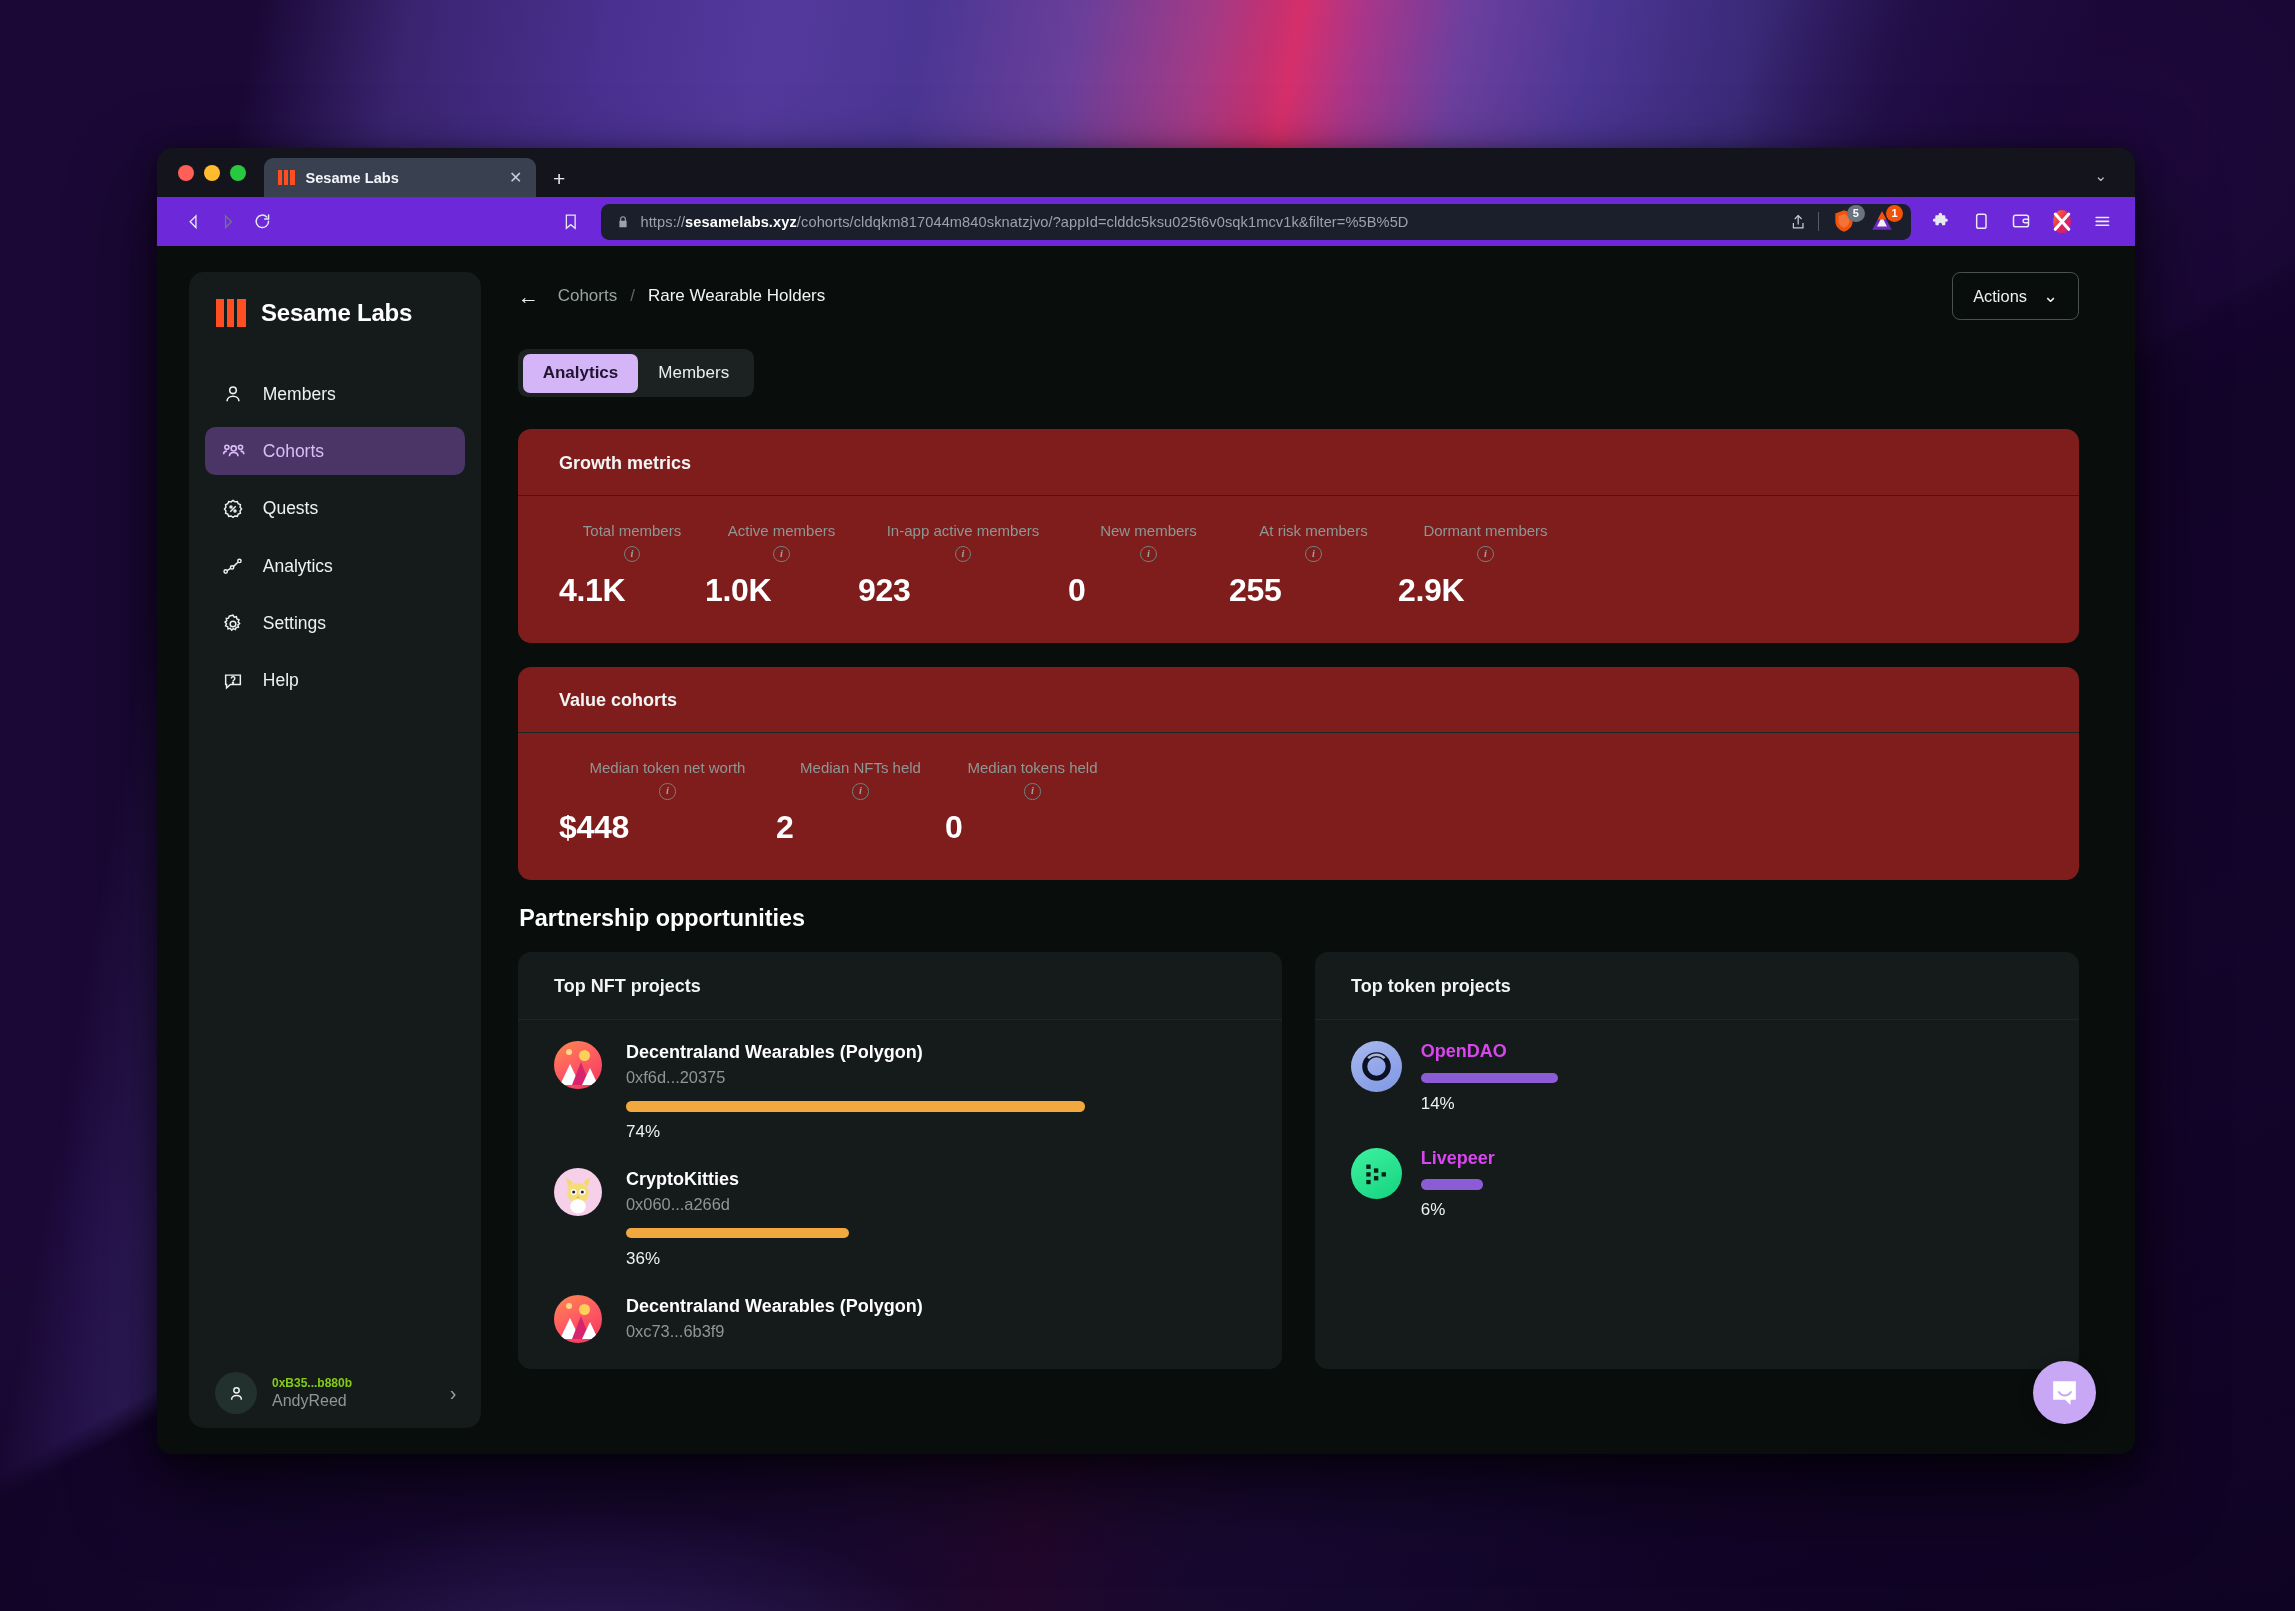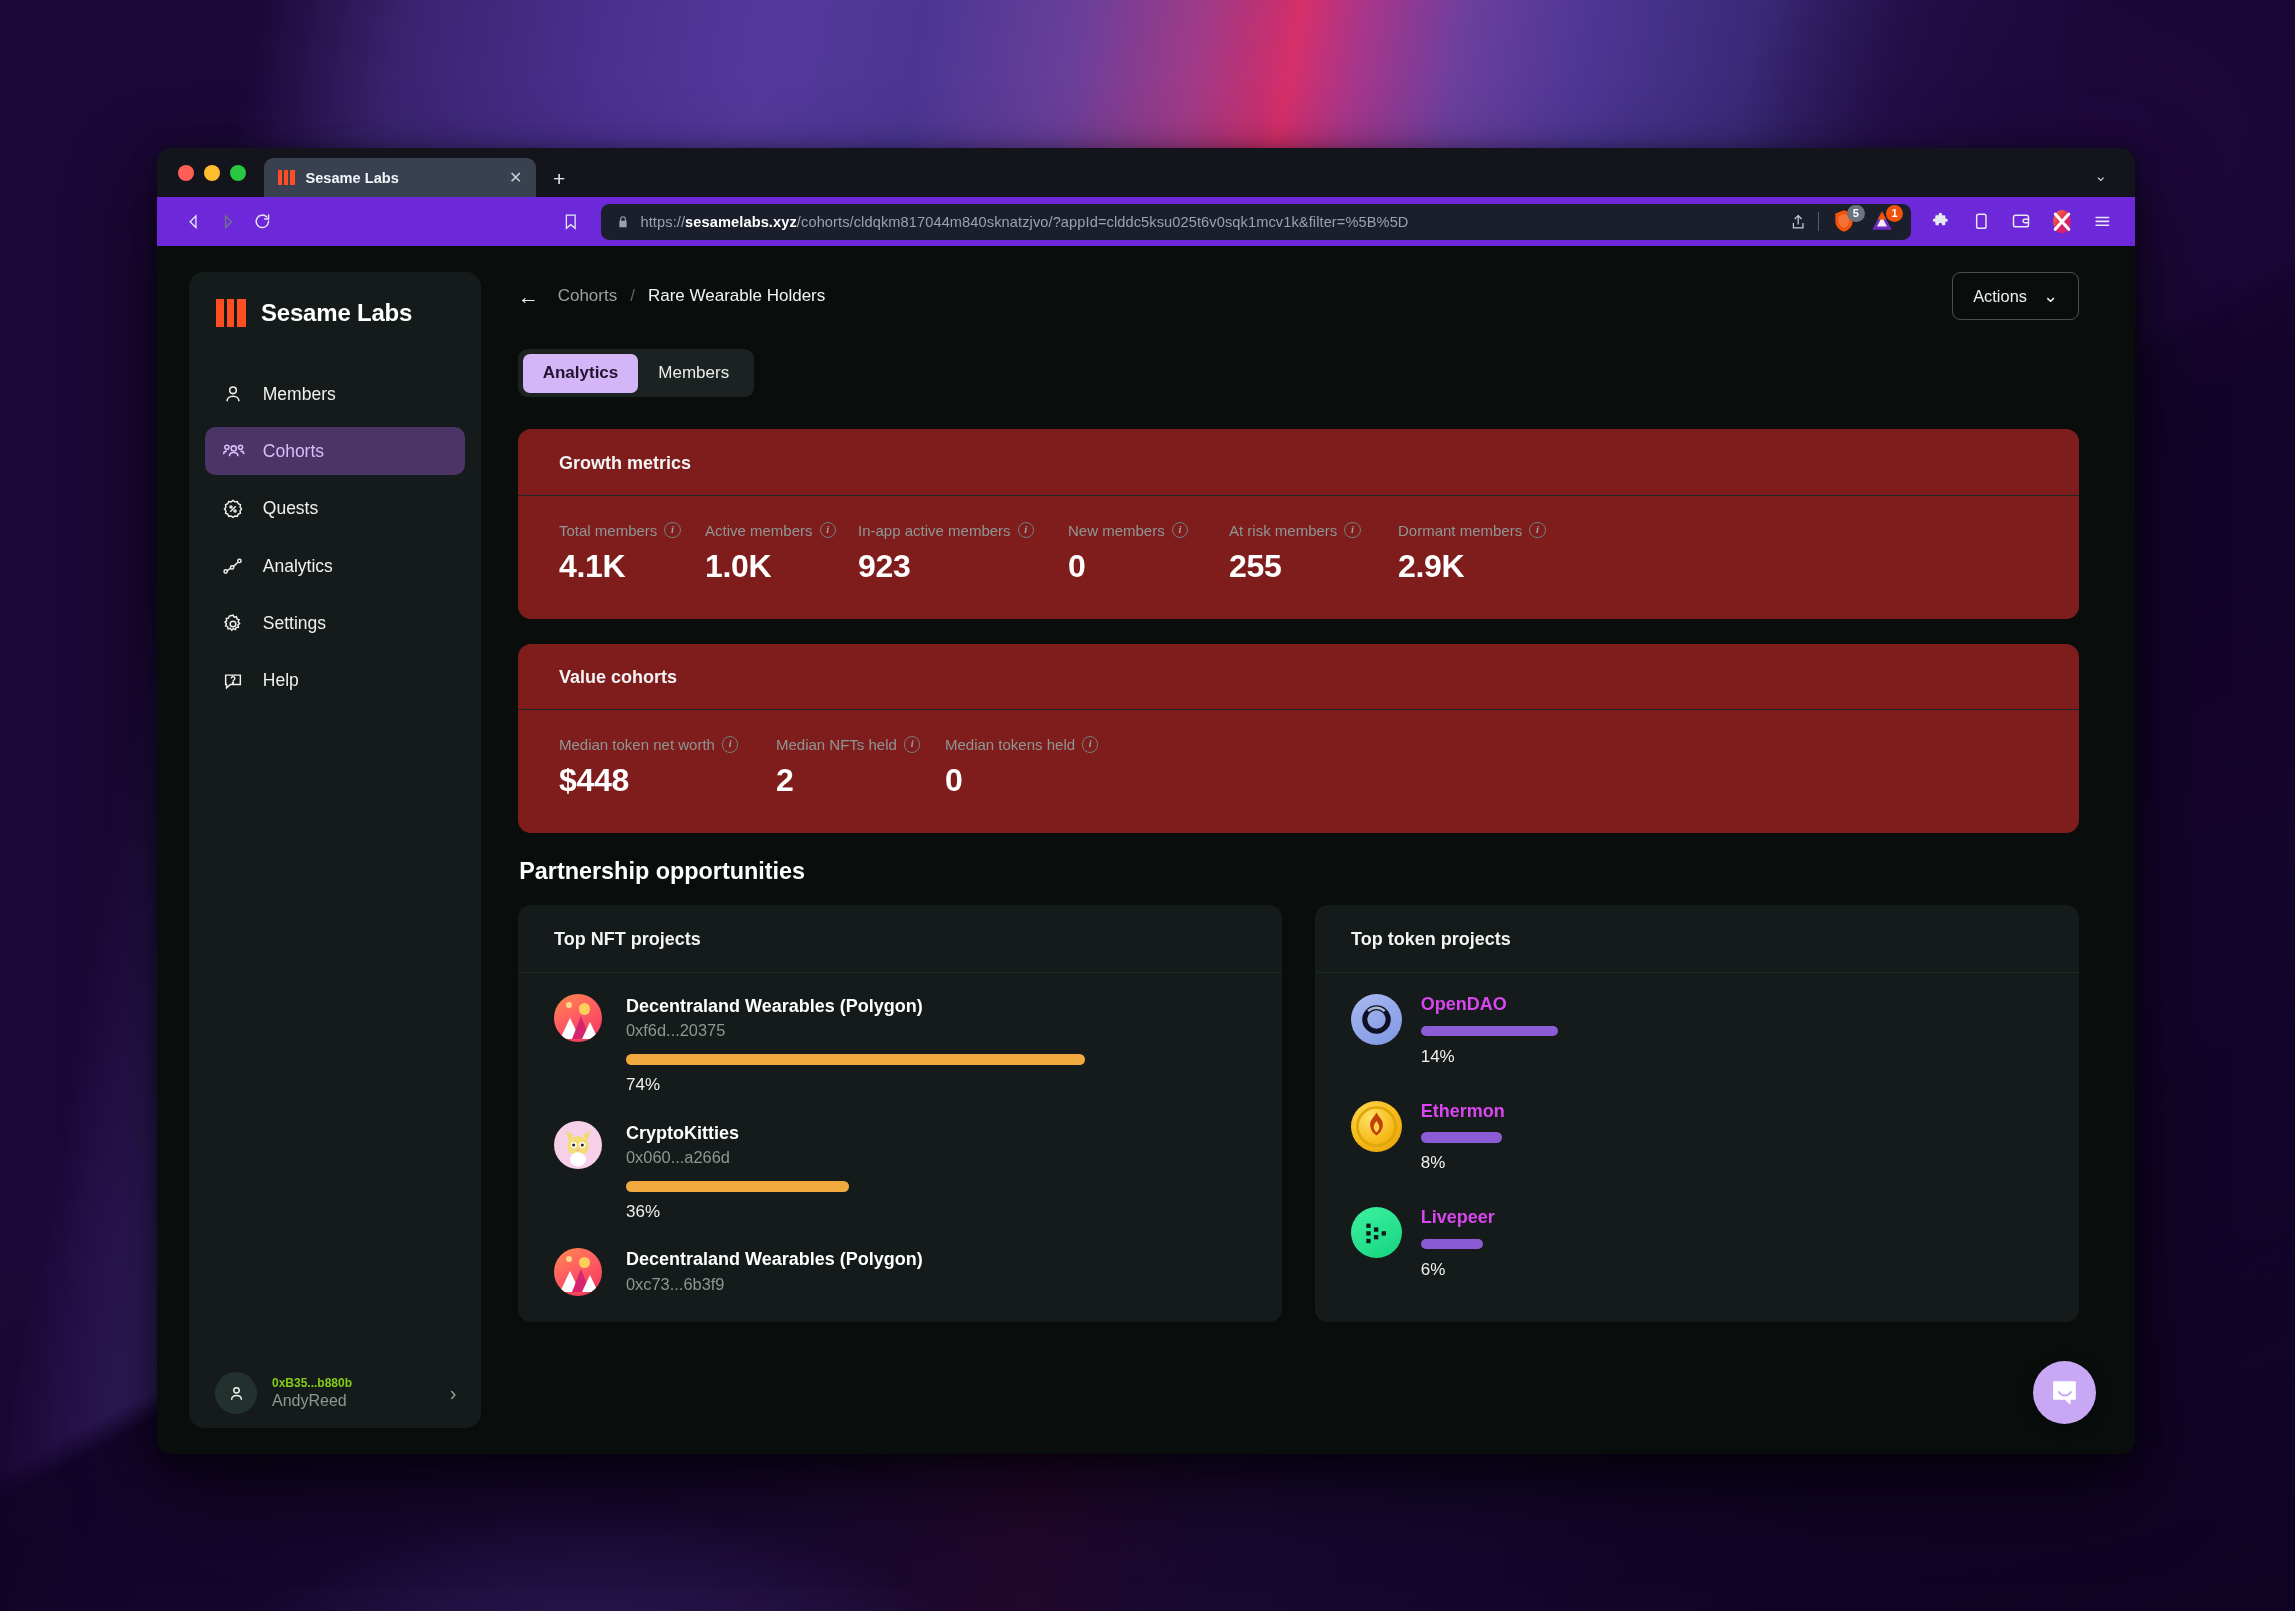--- a/index.html
+++ b/index.html
@@ -253,20 +253,21 @@
     padding: 23.4px 41px 21px 41px;
     border-bottom: 1.2px solid #1f2725;
   }
   .card-title { font-size: 18px; color: #f2f5f4; font-weight: 700; }
   .metric-row { display: flex; padding: 26px 41px 34px 41px; }
   .metric { flex: none; }
   .metric-label {
     display: flex; align-items: center; gap: 7px;
     font-size: 15px; color: #8d9794; margin-bottom: 9.4px;
     white-space: nowrap;
+    flex-direction: column;
   }
   .metric-value { font-size: 32px; color: #ffffff; font-weight: 700; letter-spacing: -0.3px; }
   .info-i {
     width: 16.4px; height: 16.4px; border-radius: 50%;
     border: 1.2px solid #747e7c; color: #9aa4a1;
     font-size: 10.5px; font-style: italic; font-weight: 700;
     display: flex; align-items: center; justify-content: center;
     flex: none; line-height: 1; cursor: pointer;
     font-family: "Liberation Serif", serif;
   }
@@ -729,37 +730,20 @@
               </div>
               <div class="token-info">
                 <div class="token-name">OpenDAO</div>
                 <div class="token-bar-track">
                   <div class="token-bar-fill" style="width:22%;background:#8b5cd6;"></div>
                 </div>
                 <div class="token-pct">14%</div>
               </div>
             </div>
 
-            <div class="token-row">
-              <div class="token-logo">
-                <span class="em-bg"></span>
-                <svg width="51" height="51" viewBox="0 0 40 40" style="position:absolute;inset:0;">
-                  <circle cx="20" cy="20" r="15" fill="none" stroke="#e0a70a" stroke-width="2.2"></circle>
-                  <path d="M20 9c2 4 5 5.5 5 9.5 0 4-2.4 7-5 8.5-2.6-1.5-5-4.5-5-8.5 0-4 3-5.5 5-9.5z" fill="#c0400a"></path>
-                  <path d="M20 15.5c1 2 2.2 2.8 2.2 4.8 0 2-1.2 3.4-2.2 4.2-1-.8-2.2-2.2-2.2-4.2 0-2 1.2-2.8 2.2-4.8z" fill="#ffd24a"></path>
-                </svg>
-              </div>
-              <div class="token-info">
-                <div class="token-name">Ethermon</div>
-                <div class="token-bar-track">
-                  <div class="token-bar-fill" style="width:13%;background:#8b5cd6;"></div>
-                </div>
-                <div class="token-pct">8%</div>
-              </div>
-            </div>
 
             <div class="token-row">
               <div class="token-logo">
                 <span class="lp-bg"></span>
                 <svg width="51" height="51" viewBox="0 0 40 40" style="position:absolute;inset:0;">
                   <rect x="12" y="13" width="3.4" height="3.4" fill="#0b1f16"></rect>
                   <rect x="12" y="19" width="3.4" height="3.4" fill="#0b1f16"></rect>
                   <rect x="12" y="25" width="3.4" height="3.4" fill="#0b1f16"></rect>
                   <rect x="18" y="16" width="3.4" height="3.4" fill="#0b1f16"></rect>
                   <rect x="18" y="22" width="3.4" height="3.4" fill="#0b1f16"></rect>

